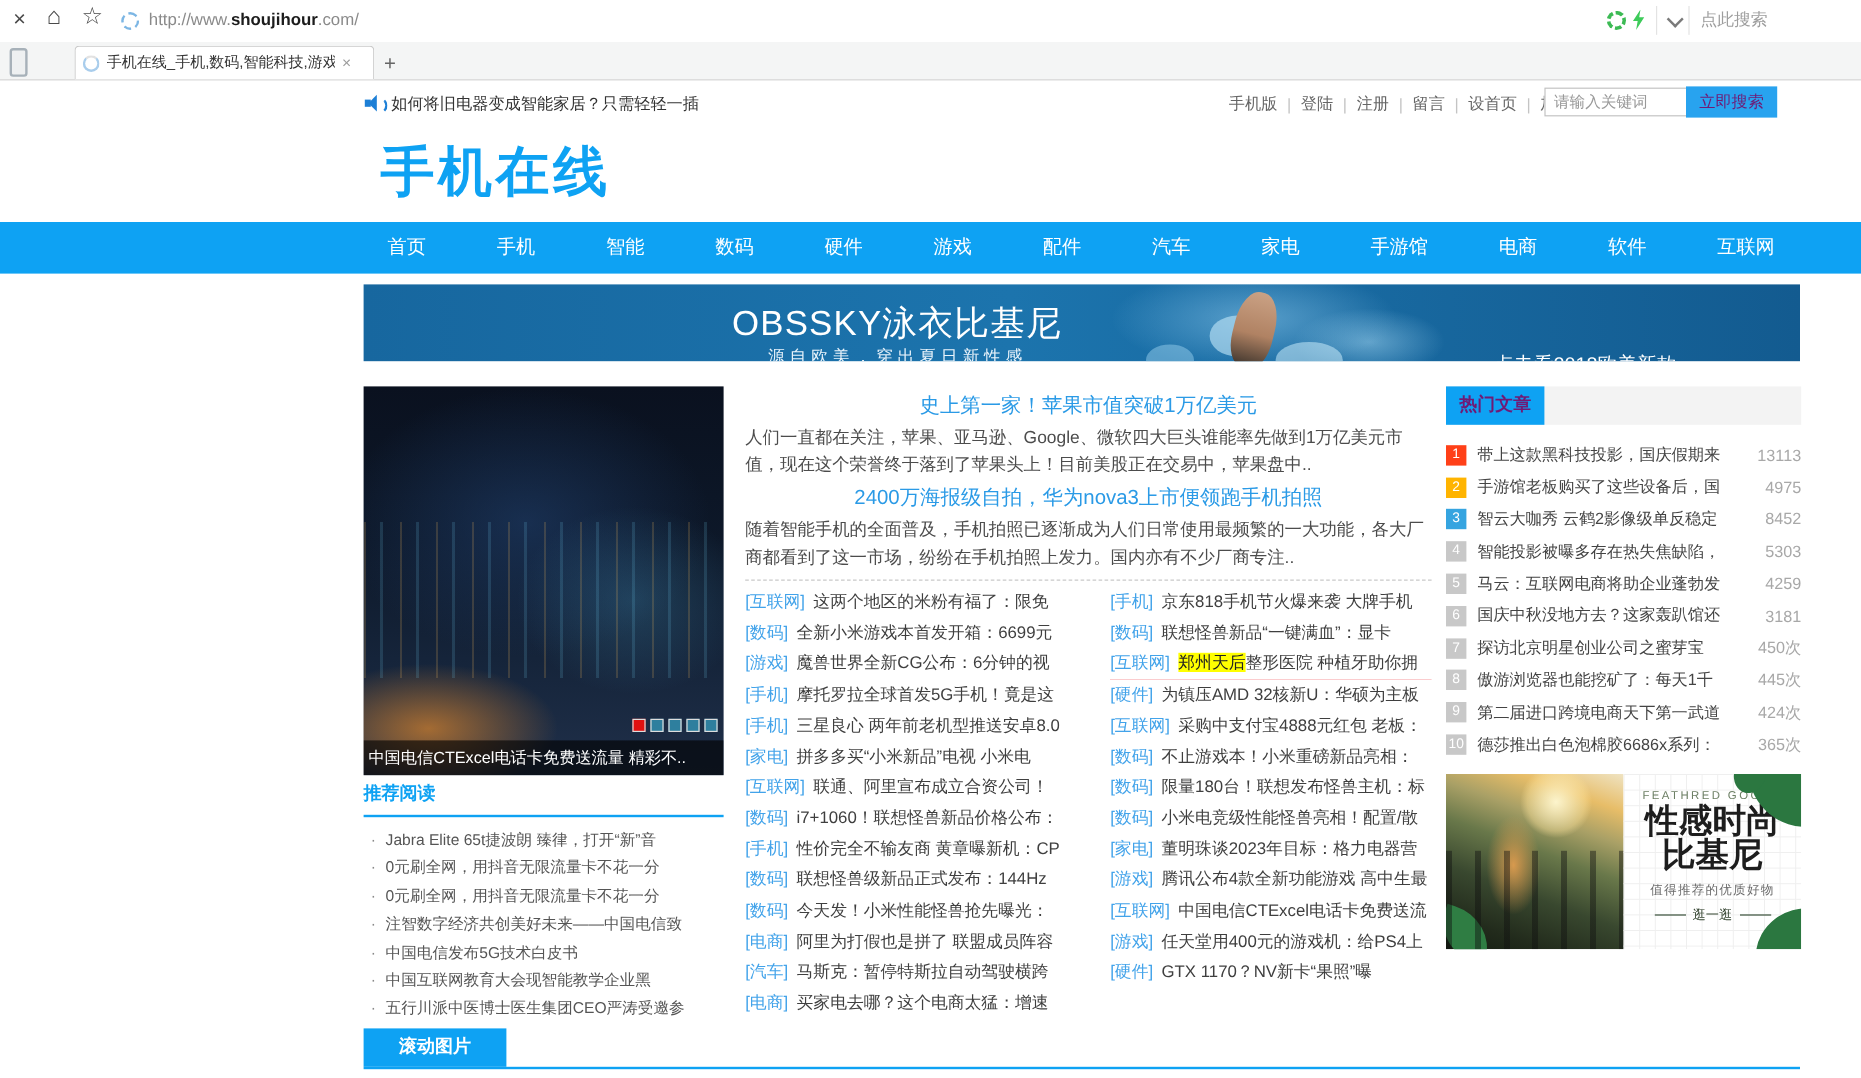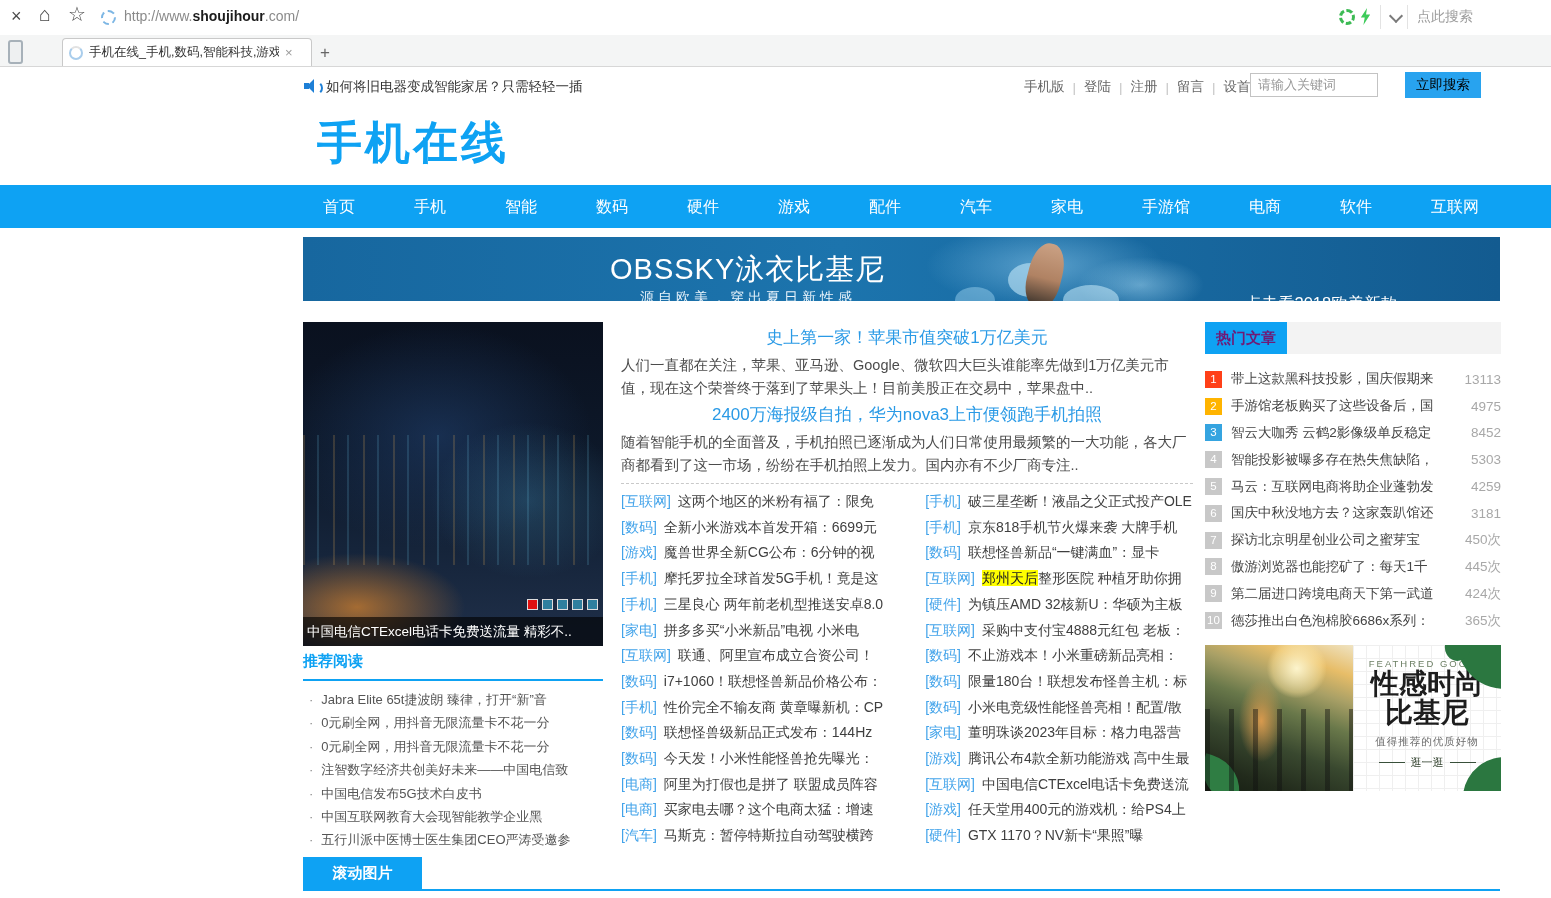--- a/index.html
+++ b/index.html
@@ -32,23 +32,23 @@
   
   #speaker{left:304px;top:79px;width:18px;height:14px;}
   #speaker .sp-box{position:absolute;left:0;top:4px;width:5px;height:6px;background:#1d7fd6;}
   #speaker .sp-cone{position:absolute;left:3px;top:0;width:0;height:0;border:7px solid transparent;border-right:7px solid #1d7fd6;border-left:none;}
   #speaker .sp-wave{position:absolute;left:11px;top:2px;width:6px;height:10px;border:2px solid #1d7fd6;border-left:none;
        border-radius:0 10px 10px 0;border-top-color:transparent;border-bottom-color:transparent;}
   #announcement{left:326px;top:78px;font-size:13.5px;color:#333;}
   #header-links{left:1024px;top:78px;font-size:13.5px;color:#666;display:flex;gap:8px;align-items:center;}
   #header-links .hl-sep{color:#c4c4c4;}
   #header-links .hl-item{cursor:pointer;}
-  #mini-search-input{left:1250px;top:73px;width:128px;height:24px;border:1px solid #c3c3c3;box-sizing:border-box;
+  #mini-search-input{left:1287px;top:73px;width:128px;height:24px;border:1px solid #c3c3c3;box-sizing:border-box;
        font-size:13px;color:#999;line-height:22px;padding-left:7px;background:#fff;}
-  #mini-search-btn{left:1405px;top:72px;width:76px;height:26px;background:#28a3ef;color:#000000;font-size:13.5px;
+  #mini-search-btn{left:1405px;top:72px;width:76px;height:26px;background:#28a3ef;color:#701a75;font-size:13.5px;
        line-height:26px;text-align:center;}
   #logo{left:317px;top:113px;font-size:45px;font-weight:bold;color:#0ea2f3;letter-spacing:3px;}
   
   #nav-bar{left:0;top:185px;width:1551px;height:43px;background:#0ea2f3;}
   #nav-list{position:absolute;left:303px;top:0;width:1196px;height:43px;display:flex;justify-content:space-around;gap:19px;}
   .nav-item{color:#fff;font-size:16px;line-height:43px;padding:0 10px;cursor:pointer;white-space:nowrap;}
   
   #banner{left:303px;top:237px;width:1197px;height:64px;overflow:hidden;cursor:pointer;
     background:
       radial-gradient(ellipse 170px 60px at 62% 45%, rgba(140,200,235,.55), transparent 70%),
@@ -251,25 +251,24 @@
         <div class="news-row"><span class="news-cat">[游戏]</span><span class="news-title">魔兽世界全新CG公布：6分钟的视</span></div>
         <div class="news-row"><span class="news-cat">[手机]</span><span class="news-title">摩托罗拉全球首发5G手机！竟是这</span></div>
         <div class="news-row"><span class="news-cat">[手机]</span><span class="news-title">三星良心 两年前老机型推送安卓8.0</span></div>
         <div class="news-row"><span class="news-cat">[家电]</span><span class="news-title">拼多多买“小米新品”电视 小米电</span></div>
         <div class="news-row"><span class="news-cat">[互联网]</span><span class="news-title">联通、阿里宣布成立合资公司！</span></div>
         <div class="news-row"><span class="news-cat">[数码]</span><span class="news-title">i7+1060！联想怪兽新品价格公布：</span></div>
         <div class="news-row"><span class="news-cat">[手机]</span><span class="news-title">性价完全不输友商 黄章曝新机：CP</span></div>
         <div class="news-row"><span class="news-cat">[数码]</span><span class="news-title">联想怪兽级新品正式发布：144Hz</span></div>
         <div class="news-row"><span class="news-cat">[数码]</span><span class="news-title">今天发！小米性能怪兽抢先曝光：</span></div>
         <div class="news-row"><span class="news-cat">[电商]</span><span class="news-title">阿里为打假也是拼了 联盟成员阵容</span></div>
+        <div class="news-row"><span class="news-cat">[汽车]</span><span class="news-title">马斯克：暂停特斯拉自动驾驶横跨</span></div>
         <div class="news-row"><span class="news-cat">[电商]</span><span class="news-title">买家电去哪？这个电商太猛：增速</span></div>
-        <div class="news-row"><span class="news-cat">[汽车]</span><span class="news-title">马斯克：暂停特斯拉自动驾驶横跨</span></div>
       </div>
     <div id="news-right">
-        <div class="news-row"><span class="news-cat">[手机]</span><span class="news-title">破三星垄断！液晶之父正式投产OLE</span></div>
         <div class="news-row"><span class="news-cat">[手机]</span><span class="news-title">京东818手机节火爆来袭 大牌手机</span></div>
         <div class="news-row"><span class="news-cat">[数码]</span><span class="news-title">联想怪兽新品“一键满血”：显卡</span></div>
         <div class="news-row"><span class="news-cat">[互联网]</span><span class="hl">郑州天后</span><span class="news-title">整形医院 种植牙助你拥</span><div class="red-frame"></div></div>
         <div class="news-row"><span class="news-cat">[硬件]</span><span class="news-title">为镇压AMD 32核新U：华硕为主板</span></div>
         <div class="news-row"><span class="news-cat">[互联网]</span><span class="news-title">采购中支付宝4888元红包 老板：</span></div>
         <div class="news-row"><span class="news-cat">[数码]</span><span class="news-title">不止游戏本！小米重磅新品亮相：</span></div>
         <div class="news-row"><span class="news-cat">[数码]</span><span class="news-title">限量180台！联想发布怪兽主机：标</span></div>
         <div class="news-row"><span class="news-cat">[数码]</span><span class="news-title">小米电竞级性能怪兽亮相！配置/散</span></div>
         <div class="news-row"><span class="news-cat">[家电]</span><span class="news-title">董明珠谈2023年目标：格力电器营</span></div>
         <div class="news-row"><span class="news-cat">[游戏]</span><span class="news-title">腾讯公布4款全新功能游戏 高中生最</span></div>

